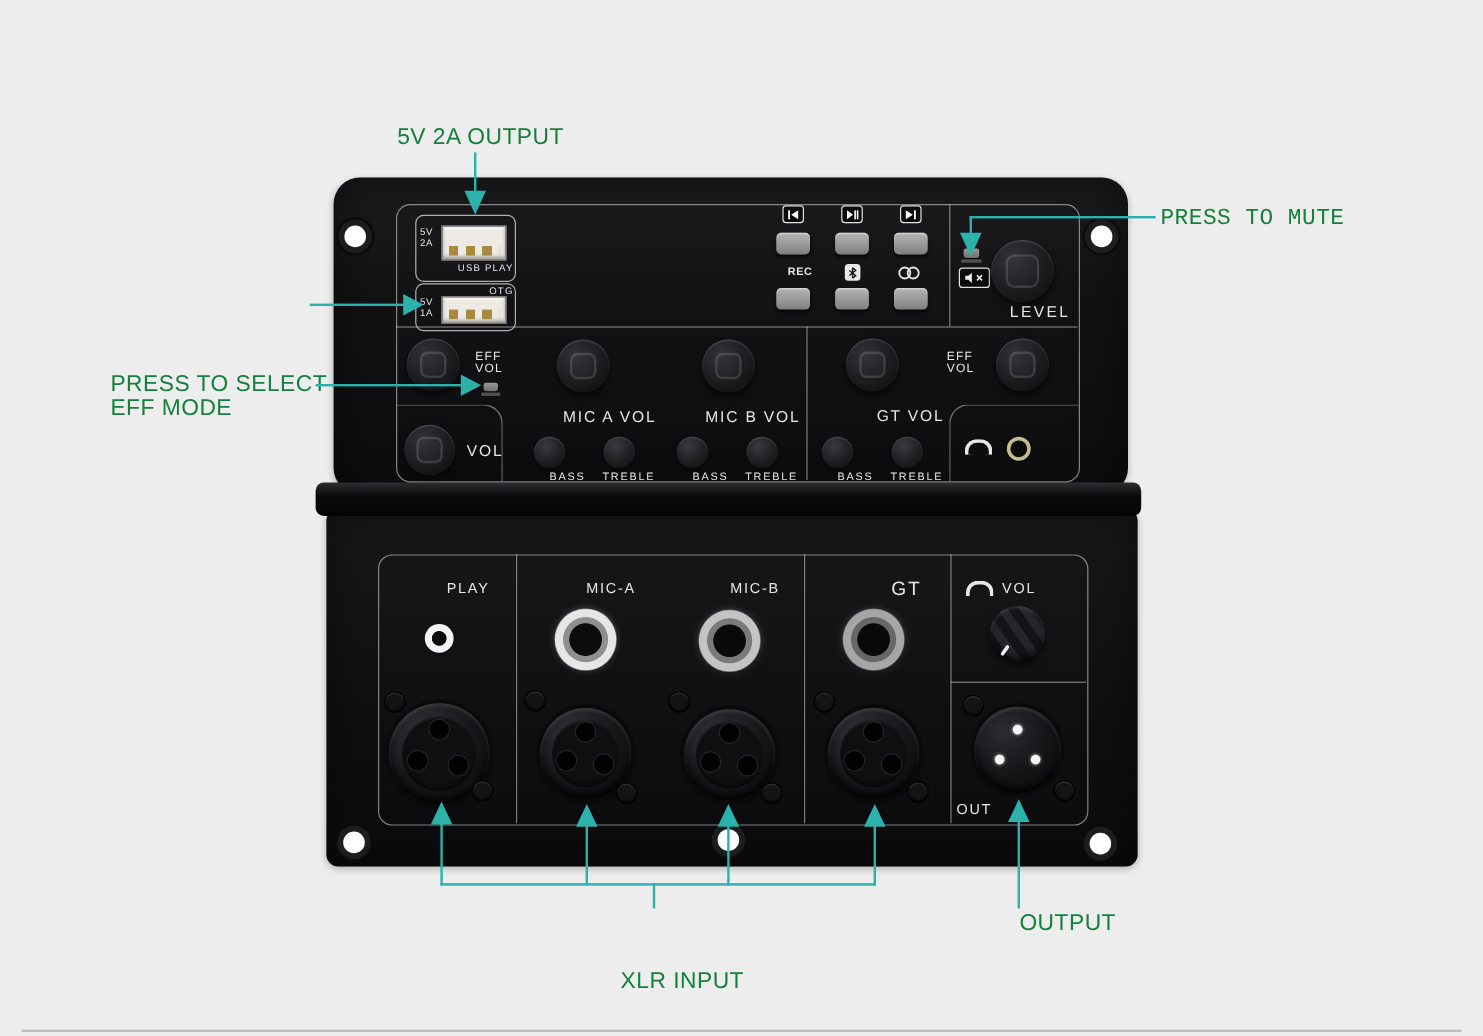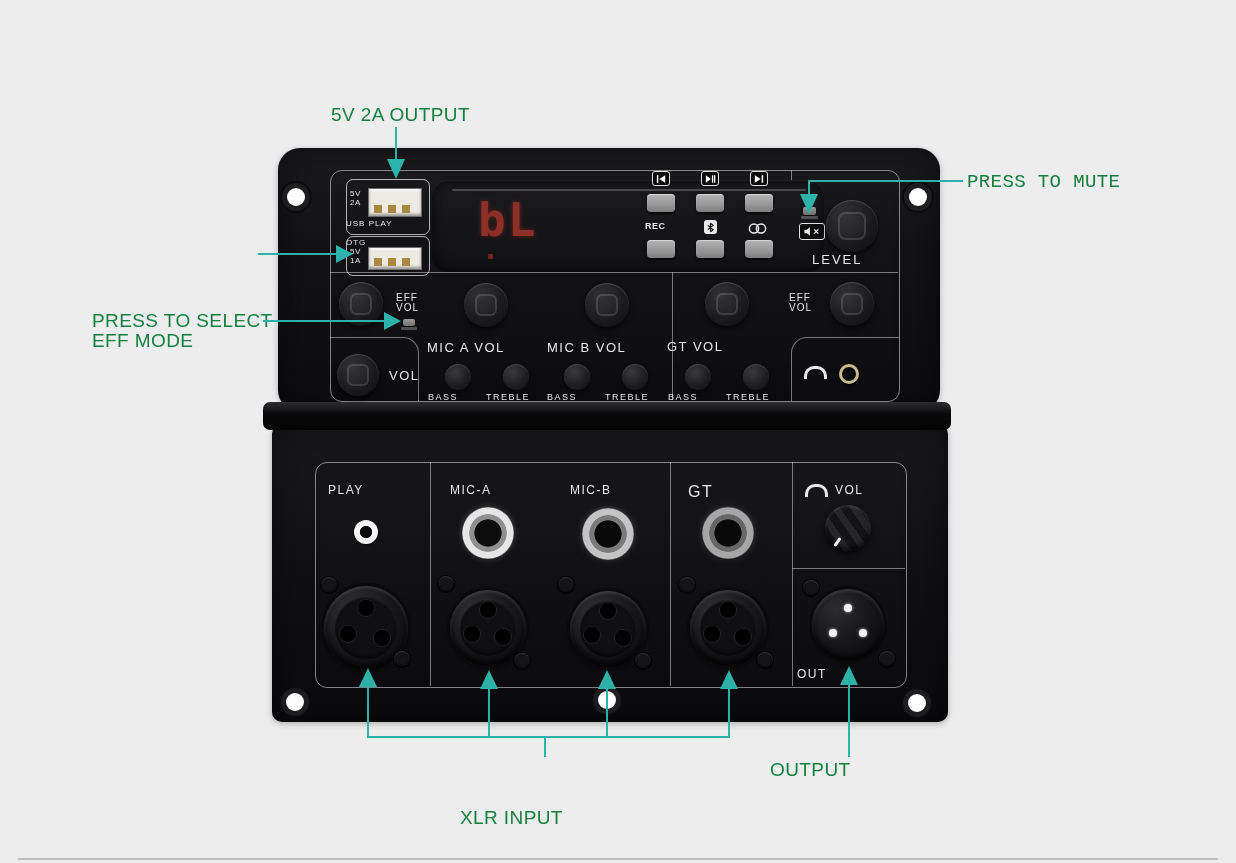--- a/index.html
+++ b/index.html
@@ -19,21 +19,21 @@
     background:linear-gradient(180deg,#2e2e32 0%,#0a0a0b 40%,#040405 100%); }
 
   .outline { border:1px solid rgba(228,228,228,.55); border-radius:12px; }
   .vline { width:1px; background:rgba(228,228,228,.5); }
   .hline { height:1px; background:rgba(228,228,228,.5); }
   .corner-box-tr { border-top:1px solid rgba(228,228,228,.5); border-right:1px solid rgba(228,228,228,.5); border-top-right-radius:16px; }
   .corner-box-tl { border-top:1px solid rgba(228,228,228,.5); border-left:1px solid rgba(228,228,228,.5); border-top-left-radius:16px; }
 
   
   .ptxt { color:#e6e6e6; letter-spacing:1.5px; white-space:nowrap; }
-  .center { text-align:left; }
+  .center { text-align:right; }
 
   
   .knob { border-radius:50%;
     background:radial-gradient(circle at 35% 28%, #323236 0%, #1c1c1f 55%, #0d0d0f 100%);
     box-shadow:0 3px 5px rgba(0,0,0,.65), inset 0 1px 1px rgba(255,255,255,.18); }
   .knob .cap { position:absolute; inset:24%; border-radius:28%;
     border:2px solid rgba(255,255,255,.13); background:rgba(255,255,255,.02); }
   .k-sm { border-radius:50%;
     background:radial-gradient(circle at 38% 30%, #3a3a3e 0%, #1f1f22 55%, #0e0e10 100%);
     box-shadow:0 2px 4px rgba(0,0,0,.6), inset 0 1px 1px rgba(255,255,255,.15); }
@@ -135,25 +135,20 @@
   <div class="abs usbbox" style="left:346px;top:236px;width:82px;height:38px;"></div>
   <div class="abs ptxt center" style="left:346px;top:238px;width:82px;font-size:8px;letter-spacing:1px;">OTG</div>
   <div class="abs ptxt" style="left:350px;top:247px;font-size:8px;line-height:9px;letter-spacing:.5px;">
     <div>5V</div>
       <div>1A</div>
   </div>
   <div class="abs usbport" style="left:368px;top:247px;width:52px;height:21px;">
       <div class="teeth"></div>
     </div>
 
-  <div class="abs display" style="left:432px;top:180px;width:392px;height:92px;">
-    <div class="gloss"></div>
-    <div class="abs seg" style="left:46px;top:13px;font-size:46px;">bL</div>
-    <div class="abs segdot" style="left:56px;top:74px;"></div>
-  </div>
 
   <div class="abs iconbox" style="left:652px;top:171px;width:16px;height:13px;">
     <svg width="12" height="10" viewBox="0 0 14 12">
         <rect x="2" y="1.5" width="1.8" height="9" fill="#fff"></rect>
         <path d="M12 1.5 L5 6 L12 10.5 Z" fill="#fff"></path>
       </svg>
   </div>
   <div class="abs iconbox" style="left:701px;top:171px;width:16px;height:13px;">
     <svg width="12" height="10" viewBox="0 0 14 12">
         <path d="M2 1.5 L8 6 L2 10.5 Z" fill="#fff"></path>

